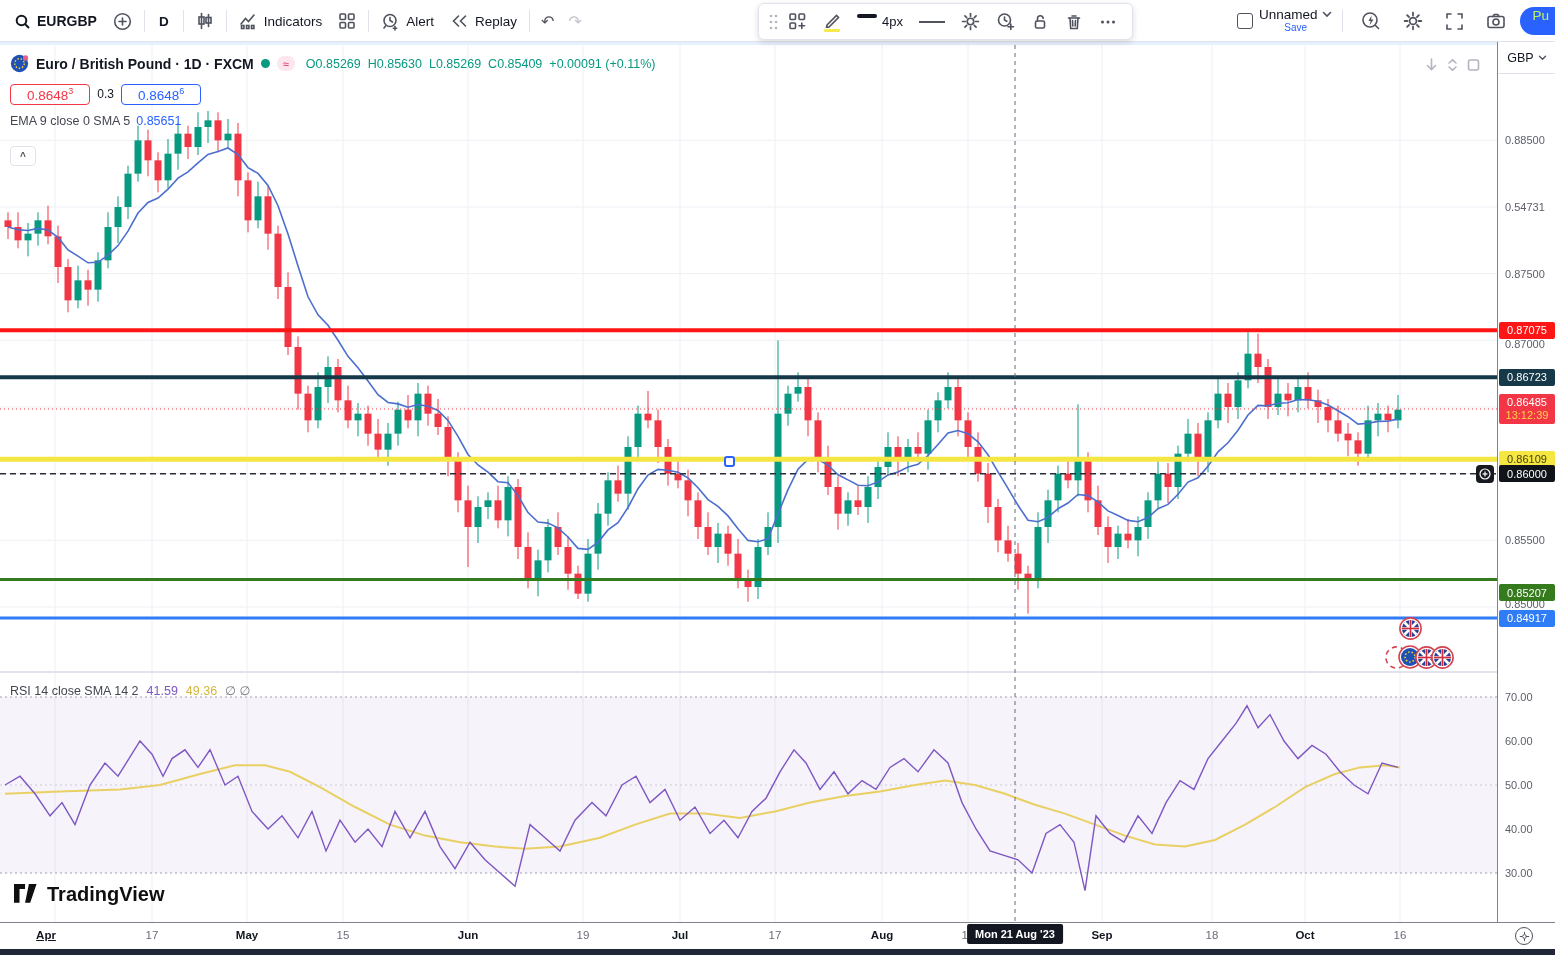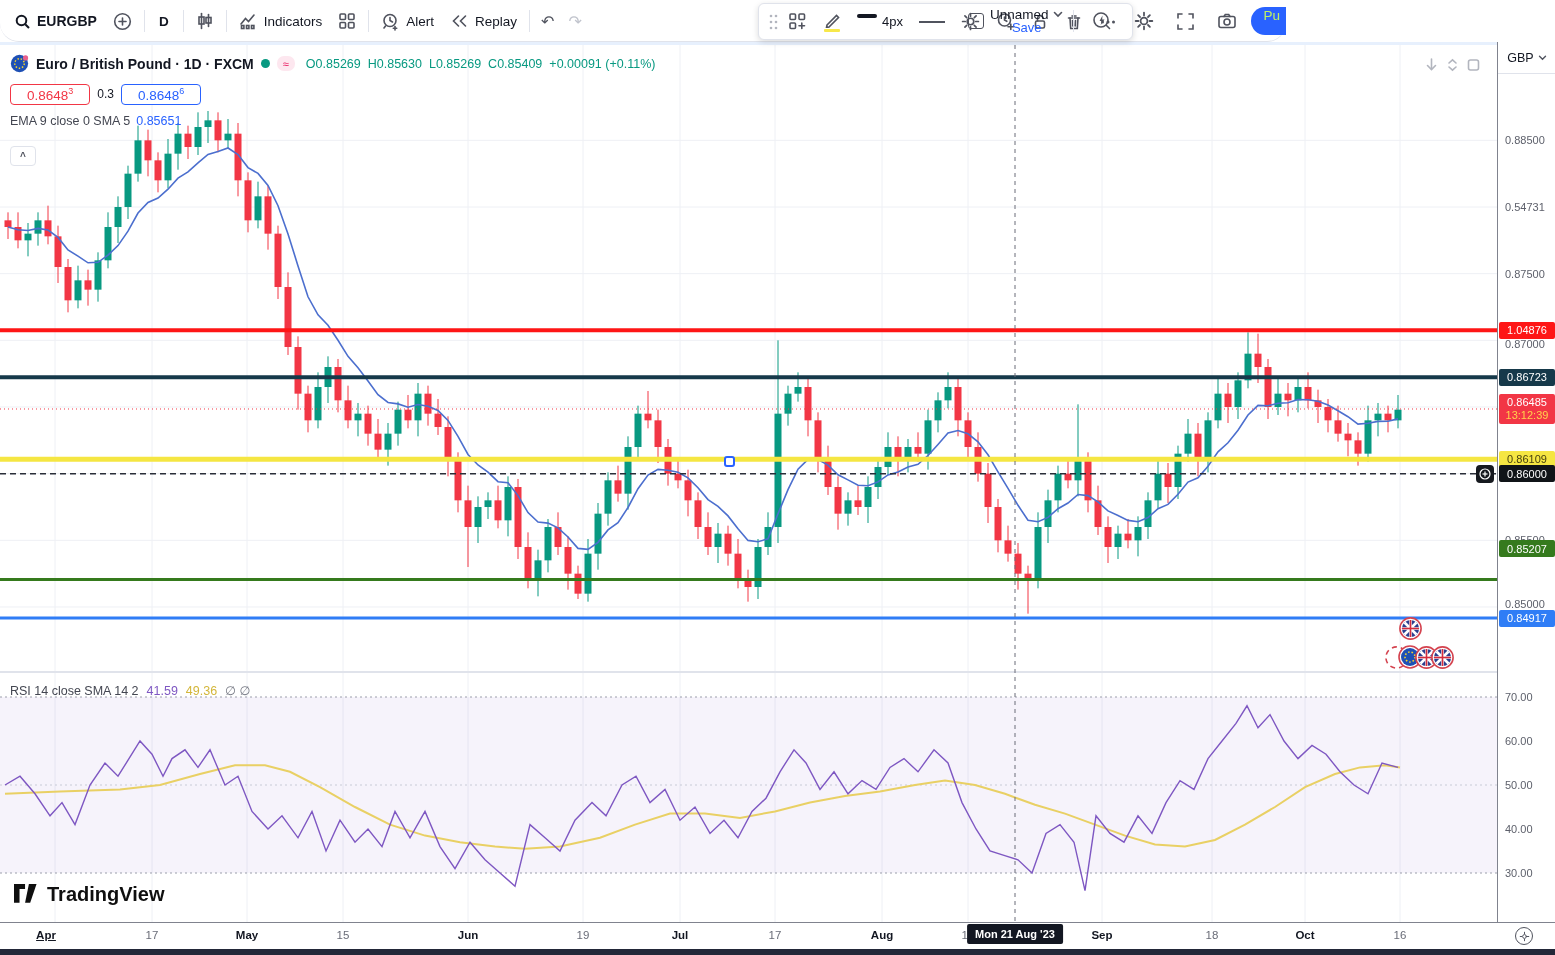--- a/index.html
+++ b/index.html
@@ -2,22 +2,22 @@
 <html><head>
 <meta charset="utf-8">
 <style>
   * { box-sizing: border-box; }
   html,body { margin:0; padding:0; }
   body {
     width:1555px; height:955px; position:relative; overflow:hidden;
     background:#fff; font-family:"Liberation Sans", sans-serif; color:#131722;
   }
   
-  .toolbar { position:absolute; left:0; top:0; width:1286px; height:42px; background:#fff;
-    border-bottom:1px solid #e0e3eb; z-index:20;border-radius:19px; }
+  .toolbar { position:absolute; left:0; top:0; width:1555px; height:42px; background:#fff;
+    border-bottom:1px solid #e0e3eb; z-index:20; }
   .tb-left { position:absolute; left:6px; top:0; height:42px; display:flex; align-items:center; }
   .tbtn { display:flex; align-items:center; gap:6px; padding:0 8px; height:30px; border-radius:4px;
     font-size:13.5px; color:#131722; cursor:pointer; white-space:nowrap; }
   .tbtn svg { display:block; }
   .tbsep { width:1px; height:22px; background:#e0e3eb; margin:0 4px; }
   .sym { font-weight:bold; font-size:14px; }
   .interval { font-size:13.5px; font-weight:bold; padding:0 10px; }
   .undo { font-family:"DejaVu Sans",sans-serif; font-size:16px; color:#50535e; padding:0 7px;}
   .redo { font-family:"DejaVu Sans",sans-serif; font-size:16px; color:#c1c4cd; padding:0 7px;}
   
@@ -27,21 +27,21 @@
   .cbtn { display:flex; flex-direction:column; align-items:center; justify-content:center;
     padding:2px 7px; cursor:pointer; }
   .pencil-underline { width:16px; height:3px; background:#f7e84b; border-radius:1px; margin-top:1px; }
   .w4px { display:flex; align-items:flex-start; gap:5px; font-size:13px; color:#131722; padding:0 7px; cursor:pointer;}
   .line4 { width:20px; height:4px; background:#131722; border-radius:2px; }
   .linethin { width:26px; height:2px; background:#50535e; }
   .tb-right { position:absolute; right:0; top:0; height:42px; display:flex; align-items:center; gap:6px; }
   .layoutbox { width:16px; height:16px; border:1.5px solid #50535e; border-radius:3px; }
   .unnamed { display:flex; flex-direction:column; align-items:center; line-height:13px; cursor:pointer; }
   .unnamed .nm { font-size:13.5px; color:#131722; display:flex; align-items:center; gap:5px;}
-  .unnamed .sv { font-size:13px; color:#2962ff; }
+  .unnamed .sv { font-size:10px; color:#2962ff; }
   .pub { height:28px; background:#2962ff; color:#bef264; font-size:13.5px; font-weight:normal;
     border-radius:14px 0 0 14px; padding:0 6px 12px 12px; display:flex; align-items:center; cursor:pointer;}
   .active-strip { position:absolute; left:0; top:42px; width:1555px; height:3px; background:#e7f0fd; z-index:2;}
   
   #chart-svg { position:absolute; left:0; top:0; z-index:1; }
   .legend { position:absolute; left:10px; top:54px; z-index:6; }
   .lg-row1 { display:flex; align-items:center; gap:7px; font-size:14px; }
   .lg-title { font-weight:bold; color:#131722; cursor:pointer;}
   .dot-green { width:9px; height:9px; border-radius:50%; background:#089981; }
   .chip-approx { background:#fde7ef; color:#e91e63; font-size:11px; border-radius:7px; padding:0 6px;
@@ -687,36 +687,36 @@
     <div class="ptick" style="top: 225.667px;">0.87500</div>
     <div class="ptick" style="top: 296.333px;">0.87000</div>
     <div class="ptick" style="top: 492.333px;">0.85500</div>
     <div class="ptick" style="top: 556.333px;">0.85000</div>
     <div class="ptick" style="top: 649px;">70.00</div>
     <div class="ptick" style="top: 693px;">60.00</div>
     <div class="ptick" style="top: 737px;">50.00</div>
     <div class="ptick" style="top: 781px;">40.00</div>
     <div class="ptick" style="top: 825px;">30.00</div>
     <div class="plabel" style="background: rgb(254, 22, 22); color: rgb(255, 255, 255); top: 279.833px;">
-      <span>1.04876</span>
+      <span>0.87075</span>
     </div>
     <div class="plabel" style="background: rgb(22, 57, 74); color: rgb(255, 255, 255); top: 326.767px;">
       <span>0.86723</span>
     </div>
     <div class="plabel two" style="background: rgb(242, 54, 69); color: rgb(255, 255, 255); top: 352px;">
       <span>0.86485</span>
       <span style="color: rgb(255, 210, 76);">13:12:39</span>
     </div>
     <div class="plabel" style="background: rgb(245, 230, 66); color: rgb(69, 64, 14); top: 408.633px;">
       <span>0.86109</span>
     </div>
     <div class="plabel" style="background: rgb(16, 20, 24); color: rgb(255, 255, 255); top: 423.167px;">
       <span>0.86000</span>
     </div>
-    <div class="plabel" style="background: rgb(53, 122, 29); color: rgb(255, 255, 255); top: 498px;">
+    <div class="plabel" style="background: rgb(53, 122, 29); color: rgb(255, 255, 255); top: 542px;">
       <span>0.85207</span>
     </div>
     <div class="plabel" style="background: rgb(47, 125, 246); color: rgb(255, 255, 255); top: 567.567px;">
       <span>0.84917</span>
     </div>
   </div>
 
 <div class="time-axis" id="time-axis">
   <div class="axis-gear">
     <svg width="11" height="11" viewBox="0 0 18 18">

